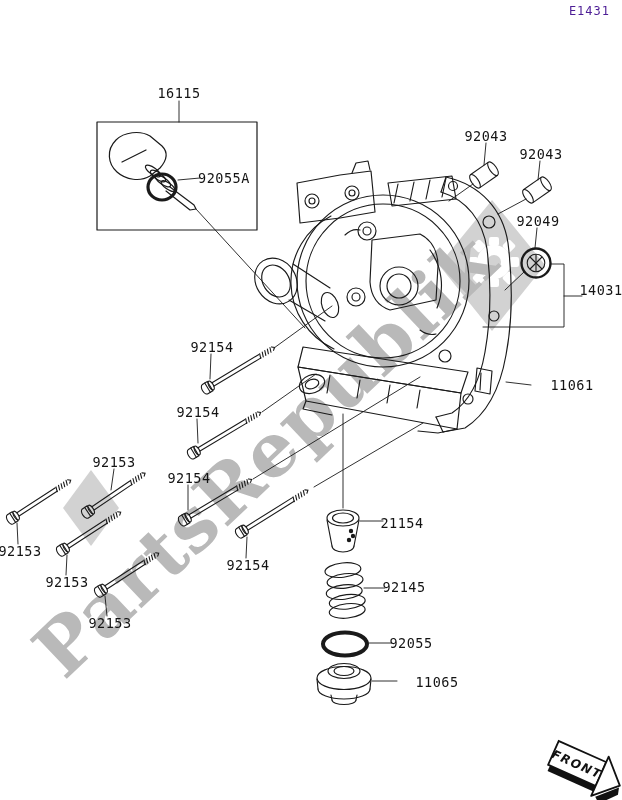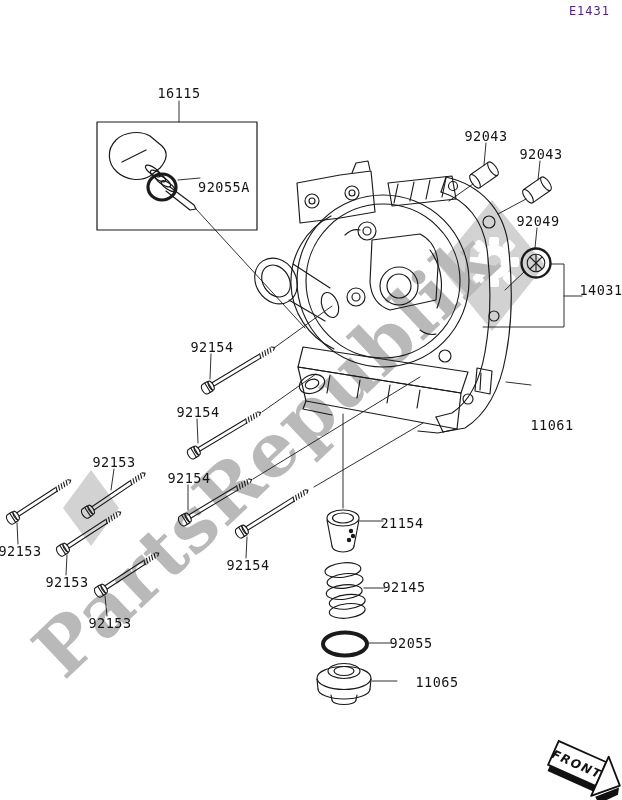--- a/index.html
+++ b/index.html
@@ -294,26 +294,26 @@
       <path d="M 606,790 L 624,772 L 626,779 L 612,795 Z" fill="#111"></path>
       <rect x="550" y="754" width="52" height="26" fill="#ffffff" stroke="#111" stroke-width="1.8"></rect>
       <path d="M 602,748 L 624,770 L 602,791 Z" fill="#ffffff" stroke="#111" stroke-width="1.8" stroke-linejoin="round"></path>
       <text class="front-txt" x="576" y="772" text-anchor="middle">FRONT</text>
     </g>
   </svg>
   </div>
 
   <div class="label-layer" id="labels-layer">
       <div class="part-label" style="left: 179px; top: 93px;">16115</div>
-      <div class="part-label" style="left: 224px; top: 178px; margin-top: 9px;">92055A</div>
+      <div class="part-label" style="left: 224px; top: 178px;">92055A</div>
       <div class="part-label" style="left: 486px; top: 136px;">92043</div>
       <div class="part-label" style="left: 541px; top: 154px;">92043</div>
       <div class="part-label" style="left: 538px; top: 221px;">92049</div>
       <div class="part-label" style="left: 601px; top: 290px;">14031</div>
-      <div class="part-label" style="left: 552px; top: 385px; margin-top: 40px;">11061</div>
+      <div class="part-label" style="left: 572px; top: 385px;">11061</div>
       <div class="part-label" style="left: 212px; top: 347px;">92154</div>
       <div class="part-label" style="left: 198px; top: 412px;">92154</div>
       <div class="part-label" style="left: 189px; top: 478px;">92154</div>
       <div class="part-label" style="left: 248px; top: 565px;">92154</div>
       <div class="part-label" style="left: 114px; top: 462px;">92153</div>
       <div class="part-label" style="left: 20px; top: 551px;">92153</div>
       <div class="part-label" style="left: 67px; top: 582px;">92153</div>
       <div class="part-label" style="left: 110px; top: 623px;">92153</div>
       <div class="part-label" style="left: 402px; top: 523px;">21154</div>
       <div class="part-label" style="left: 404px; top: 587px;">92145</div>

